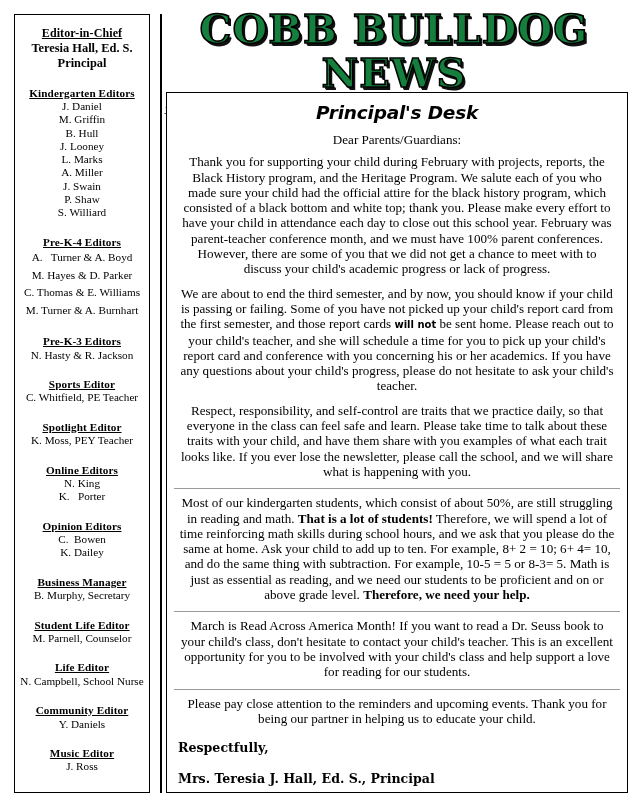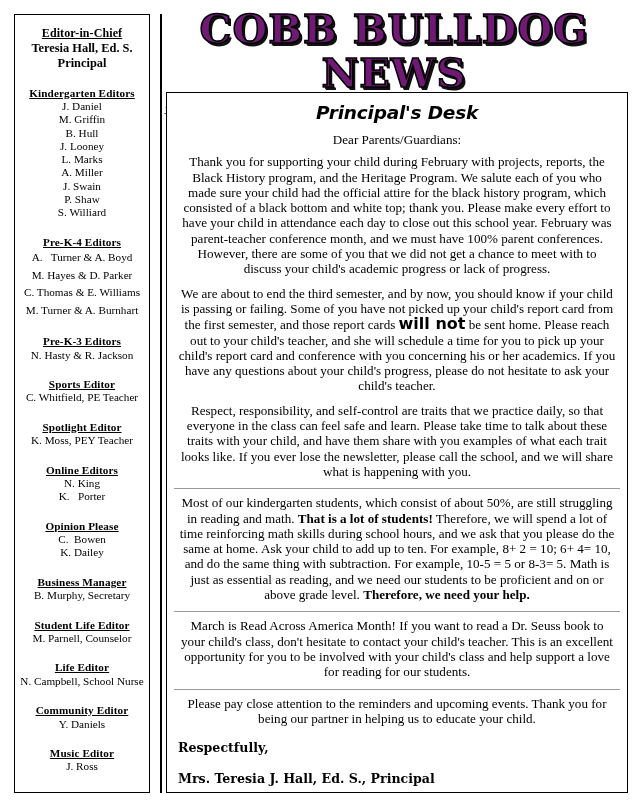--- a/index.html
+++ b/index.html
@@ -49,21 +49,21 @@
     left:160px; top:6px;
     width:468px; height:84px;
   }
   .mast-title{
     text-align:center;
     font-family:"DejaVu Serif", serif;
     font-weight:bold;
     font-size:40px;
     line-height:44px;
     letter-spacing:1px;
-    color:#701a75;
+    color:#15803d;
     -webkit-text-stroke:1.6px #000;
     text-shadow:
         2.5px 2.5px 0 #111,
         1.8px 1.8px 0 #333;
     margin:0;
     padding-top:1px;
   }
   .mast-row{
     display:flex;
     align-items:baseline;
@@ -119,21 +119,21 @@
     font-style:italic;
   }
   .p{
     font-family:"Liberation Serif", serif;
     font-size:13.1px;
     line-height:15.3px;
     margin:0 0 9px 0;
     text-align:center;
   }
   .p.tight{margin-bottom:7px;}
-  .b-sans{font-family:"DejaVu Sans", sans-serif;font-weight:bold;font-size:16px;}
+  .b-sans{font-family:"DejaVu Sans", sans-serif;font-weight:bold;font-size:10px;}
   .b{font-weight:bold;}
   .rule{
     border:0;
     border-top:1px solid #9a9a9a;
     margin:0 -4px 6px -4px;
   }
   .sig-close{
     font-family:"DejaVu Serif", serif;
     font-weight:bold;
     font-size:12.6px;
@@ -195,21 +195,21 @@
           <div class="sb-name">K. Moss, PEY Teacher</div>
         </div>
         <div class="sb-gap"></div>
         <div class="sb-block">
           <div class="sb-head">Online Editors</div>
           <div class="sb-name">N. King</div>
           <div class="sb-name">K.   Porter</div>
         </div>
         <div class="sb-gap"></div>
         <div class="sb-block">
-          <div class="sb-head">Opinion Please</div>
+          <div class="sb-head">Opinion Editors</div>
           <div class="sb-name">C.  Bowen</div>
           <div class="sb-name">K. Dailey</div>
         </div>
         <div class="sb-gap"></div>
         <div class="sb-block">
           <div class="sb-head">Business Manager</div>
           <div class="sb-name">B. Murphy, Secretary</div>
         </div>
         <div class="sb-gap"></div>
         <div class="sb-block">

